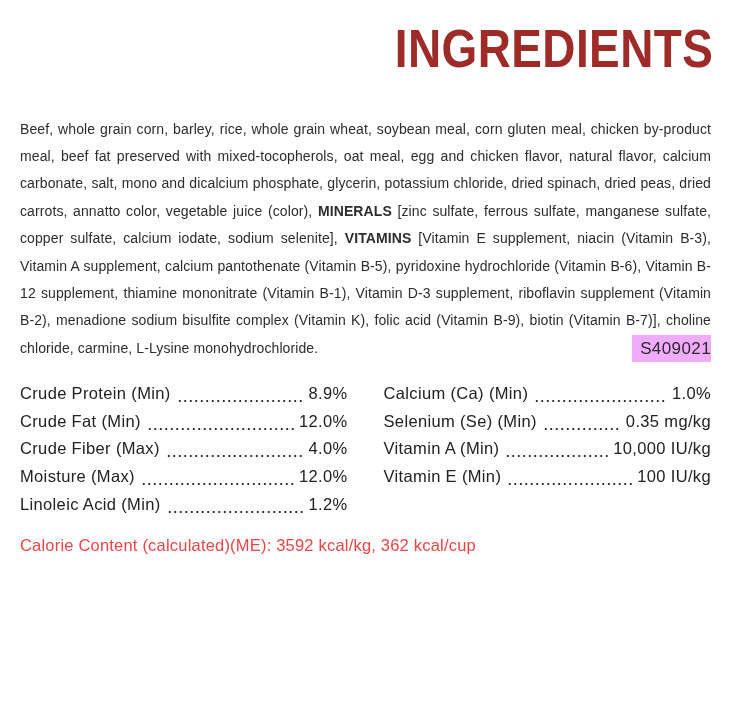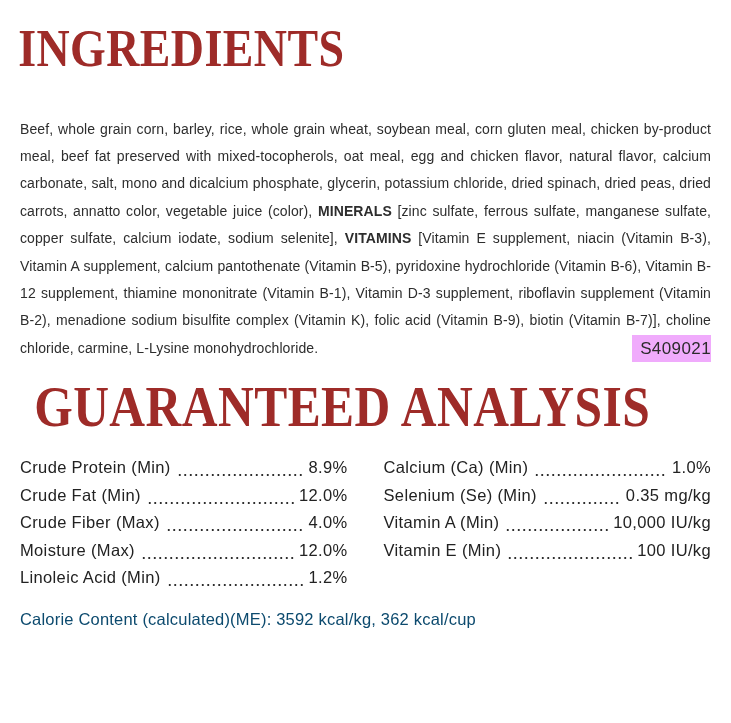--- a/index.html
+++ b/index.html
@@ -7,21 +7,21 @@
     --ink:#2b2b2b;
   }
   html,body{margin:0;padding:0;background:#ffffff;}
   body{
     width:731px;height:723px;overflow:hidden;
     font-family:"Liberation Sans", sans-serif;
     color:var(--ink);
   }
   .page{width:731px;height:723px;box-sizing:border-box;padding-top:16px;}
 
-  .red-title{text-align:left;margin:0;line-height:1.05;font-family:Liberation Serif, serif;}
+  .red-title{text-align:right;margin:0;line-height:1.05;}
   .red-title .tt{
     display:inline-block;
     color:var(--red);
     font-weight:bold;
     transform:scaleX(.90) scaleY(1.05);
     transform-origin:center;
     letter-spacing:.5px;
     white-space:nowrap;
   }
   .title-ingredients{margin-top:6px;}
@@ -72,40 +72,37 @@
     background-repeat:repeat-x;
     background-position:left 0 bottom 4px;
   }
   .a-value{white-space:nowrap;}
 
   .calorie-line{
     padding:0 20px;
     margin-top:18px;
     font-size:16.5px;
     letter-spacing:.2px;
-    color:#0c4a6e;
+    color:#ef4444;
   }
 </style>
 </head>
 <body>
 
 <div class="page">
 
   <h1 class="red-title title-ingredients">
     <span class="tt">INGREDIENTS</span>
   </h1>
 
   <div class="para-wrap">
     <p class="para"><span>Beef, whole grain corn, barley, rice, whole grain wheat, soybean meal, corn gluten meal, chicken by-product meal, beef fat preserved with mixed-tocopherols, oat meal, egg and chicken flavor, natural flavor, calcium carbonate, salt, mono and dicalcium phosphate, glycerin, potassium chloride, dried spinach, dried peas, dried carrots, annatto color, vegetable juice (color), </span><span class="b">MINERALS</span><span> [zinc sulfate, ferrous sulfate, manganese sulfate, copper sulfate, calcium iodate, sodium selenite], </span><span class="b">VITAMINS</span><span> [Vitamin E supplement, niacin (Vitamin B-3), Vitamin A supplement, calcium pantothenate (Vitamin B-5), pyridoxine hydrochloride (Vitamin B-6), Vitamin B-12 supplement, thiamine mononitrate (Vitamin B-1), Vitamin D-3 supplement, riboflavin supplement (Vitamin B-2), menadione sodium bisulfite complex (Vitamin K), folic acid (Vitamin B-9), biotin (Vitamin B-7)], choline chloride, carmine, L-Lysine monohydrochloride.</span></p>
     <span class="prod-code">S409021</span>
   </div>
 
-  <h1 class="red-title title-analysis">
-    <span class="tt">GUARANTEED ANALYSIS</span>
-  </h1>
 
   <div class="analysis-grid">
     <div class="a-col">
       <div class="a-row">
         <span class="a-label">Crude Protein (Min)</span>
         <span class="a-dots"></span>
         <span class="a-value">8.9%</span>
       </div>
       <div class="a-row">
         <span class="a-label">Crude Fat (Min)</span>

